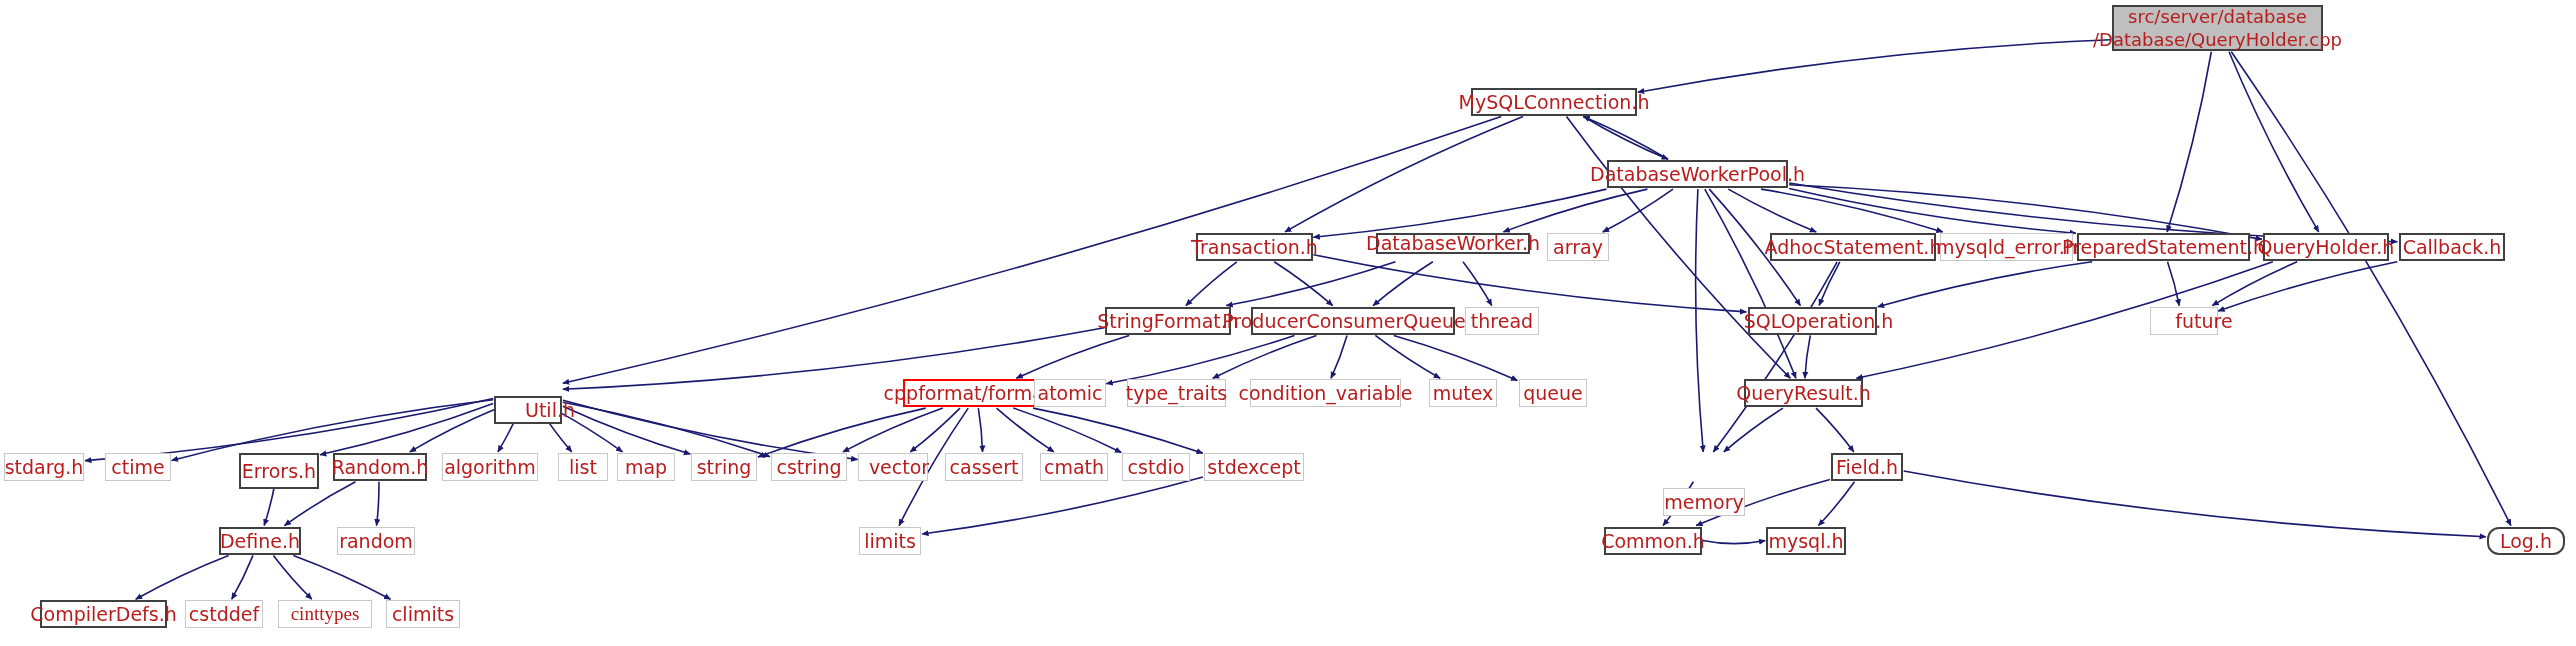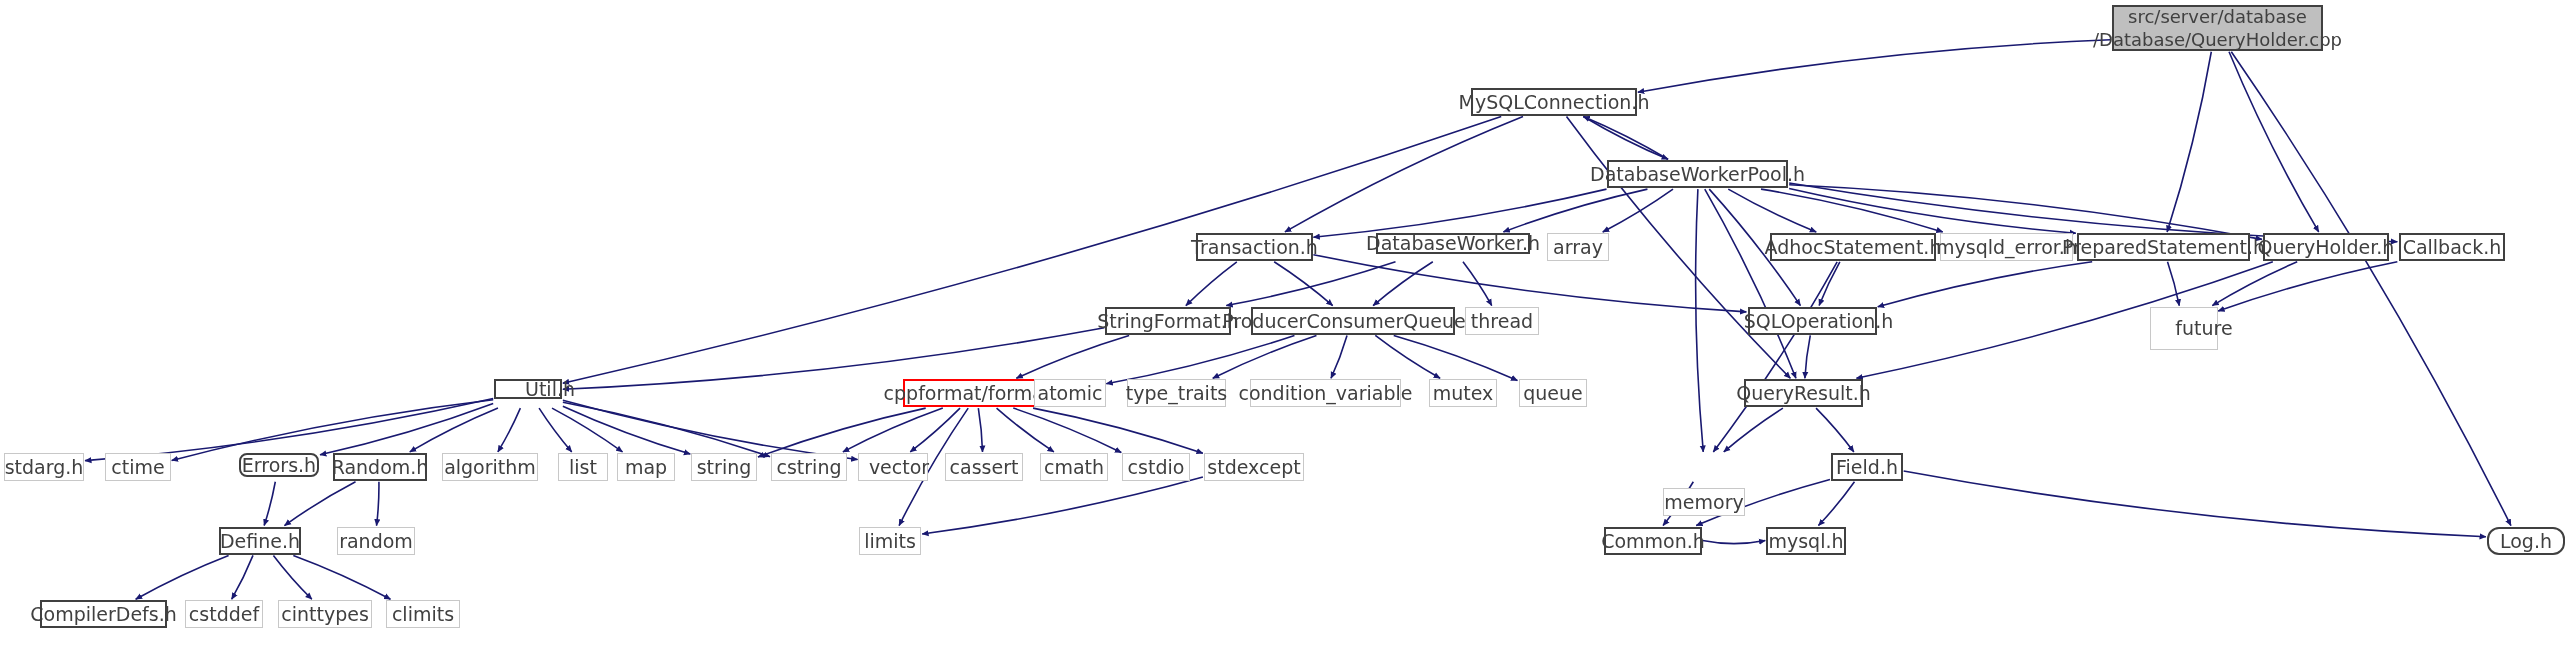--- a/index.html
+++ b/index.html
@@ -34,21 +34,21 @@
     position: absolute;
     box-sizing: border-box;
     display: flex;
     align-items: center;
     justify-content: center;
     text-align: center;
     white-space: pre;
     line-height: 1.18;
     background: #ffffff;
     border: 1px solid #c8c8c8;
-    color: #404040;
+    color: #b91c1c;
     font-size: 19px;
     letter-spacing: 0px;
   }
   .node.kind-header {
     border: 2px solid #404040;
   }
   .node.kind-root {
     background: #bfbfbf;
     border: 2px solid #404040;
     font-size: 18px;
@@ -153,32 +153,32 @@
       <div class="node kind-system" style="left: 1547px; top: 233px; width: 62px; height: 28px;">array</div>
       <div class="node kind-header" style="left: 1770px; top: 233px; width: 166px; height: 28px;">AdhocStatement.h</div>
       <div class="node kind-system" style="left: 1940px; top: 233px; width: 133px; height: 28px;">mysqld_error.h</div>
       <div class="node kind-header" style="left: 2077px; top: 233px; width: 173px; height: 28px;">PreparedStatement.h</div>
       <div class="node kind-header" style="left: 2263px; top: 233px; width: 126px; height: 28px;">QueryHolder.h</div>
       <div class="node kind-header" style="left: 2399px; top: 233px; width: 106px; height: 28px;">Callback.h</div>
       <div class="node kind-header" style="left: 1105px; top: 307px; width: 126px; height: 28px;">StringFormat.h</div>
       <div class="node kind-header" style="left: 1251px; top: 307px; width: 204px; height: 28px;">ProducerConsumerQueue.h</div>
       <div class="node kind-system" style="left: 1465px; top: 307px; width: 74px; height: 28px;">thread</div>
       <div class="node kind-header" style="left: 1748px; top: 307px; width: 129px; height: 28px; padding-left: 12px;">SQLOperation.h</div>
-      <div class="node kind-system" style="left: 2150px; top: 307px; width: 68px; height: 43px; padding-left: 40px;">future</div>
-      <div class="node kind-header" style="left: 494px; top: 379px; width: 68px; height: 20px; padding-left: 44px;">Util.h</div>
+      <div class="node kind-system" style="left: 2150px; top: 307px; width: 68px; height: 28px; padding-left: 40px;">future</div>
+      <div class="node kind-header" style="left: 494px; top: 396px; width: 68px; height: 28px; padding-left: 44px;">Util.h</div>
       <div class="node kind-highlight" style="left: 903px; top: 379px; width: 147px; height: 28px;">cppformat/format.h</div>
       <div class="node kind-system" style="left: 1034px; top: 379px; width: 72px; height: 28px;">atomic</div>
       <div class="node kind-system" style="left: 1127px; top: 379px; width: 99px; height: 28px;">type_traits</div>
       <div class="node kind-system" style="left: 1250px; top: 379px; width: 151px; height: 28px;">condition_variable</div>
       <div class="node kind-system" style="left: 1429px; top: 379px; width: 68px; height: 28px;">mutex</div>
       <div class="node kind-system" style="left: 1519px; top: 379px; width: 68px; height: 28px;">queue</div>
       <div class="node kind-header" style="left: 1744px; top: 379px; width: 119px; height: 28px;">QueryResult.h</div>
       <div class="node kind-system" style="left: 4px; top: 453px; width: 80px; height: 28px;">stdarg.h</div>
       <div class="node kind-system" style="left: 105px; top: 453px; width: 66px; height: 28px;">ctime</div>
-      <div class="node kind-header" style="left: 239px; top: 453px; width: 80px; height: 24px; border-radius: 8px;">Errors.h</div>
+      <div class="node kind-header" style="left: 239px; top: 453px; width: 80px; height: 36px;">Errors.h</div>
       <div class="node kind-header" style="left: 333px; top: 453px; width: 94px; height: 28px;">Random.h</div>
       <div class="node kind-system" style="left: 442px; top: 453px; width: 96px; height: 28px;">algorithm</div>
       <div class="node kind-system" style="left: 558px; top: 453px; width: 50px; height: 28px;">list</div>
       <div class="node kind-system" style="left: 617px; top: 453px; width: 58px; height: 28px;">map</div>
       <div class="node kind-system" style="left: 691px; top: 453px; width: 66px; height: 28px;">string</div>
       <div class="node kind-system" style="left: 771px; top: 453px; width: 76px; height: 28px;">cstring</div>
       <div class="node kind-system" style="left: 858px; top: 453px; width: 70px; height: 28px; padding-left: 12px;">vector</div>
       <div class="node kind-system" style="left: 945px; top: 453px; width: 78px; height: 28px;">cassert</div>
       <div class="node kind-system" style="left: 1040px; top: 453px; width: 68px; height: 28px;">cmath</div>
       <div class="node kind-system" style="left: 1122px; top: 453px; width: 68px; height: 28px;">cstdio</div>
@@ -186,17 +186,17 @@
       <div class="node kind-system" style="left: 1663px; top: 453px; width: 82px; height: 28px; margin-top: 35px;">memory</div>
       <div class="node kind-header" style="left: 1831px; top: 453px; width: 72px; height: 28px;">Field.h</div>
       <div class="node kind-header" style="left: 219px; top: 527px; width: 82px; height: 28px;">Define.h</div>
       <div class="node kind-system" style="left: 337px; top: 527px; width: 78px; height: 28px;">random</div>
       <div class="node kind-system" style="left: 859px; top: 527px; width: 62px; height: 28px;">limits</div>
       <div class="node kind-header" style="left: 1604px; top: 527px; width: 98px; height: 28px;">Common.h</div>
       <div class="node kind-header" style="left: 1766px; top: 527px; width: 80px; height: 28px;">mysql.h</div>
       <div class="node kind-header" style="left: 2487px; top: 527px; width: 78px; height: 28px; border-radius: 12px;">Log.h</div>
       <div class="node kind-header" style="left: 40px; top: 600px; width: 127px; height: 28px;">CompilerDefs.h</div>
       <div class="node kind-system" style="left: 185px; top: 600px; width: 78px; height: 28px;">cstddef</div>
-      <div class="node kind-system" style="left: 278px; top: 600px; width: 94px; height: 28px;">cinttypes</div>
+      <div class="node kind-system" style="left: 278px; top: 600px; width: 94px; height: 28px; font-family: Liberation Serif, serif;">cinttypes</div>
       <div class="node kind-system" style="left: 386px; top: 600px; width: 74px; height: 28px;">climits</div>
     </div>
 </div>
 
 
 </body></html>

